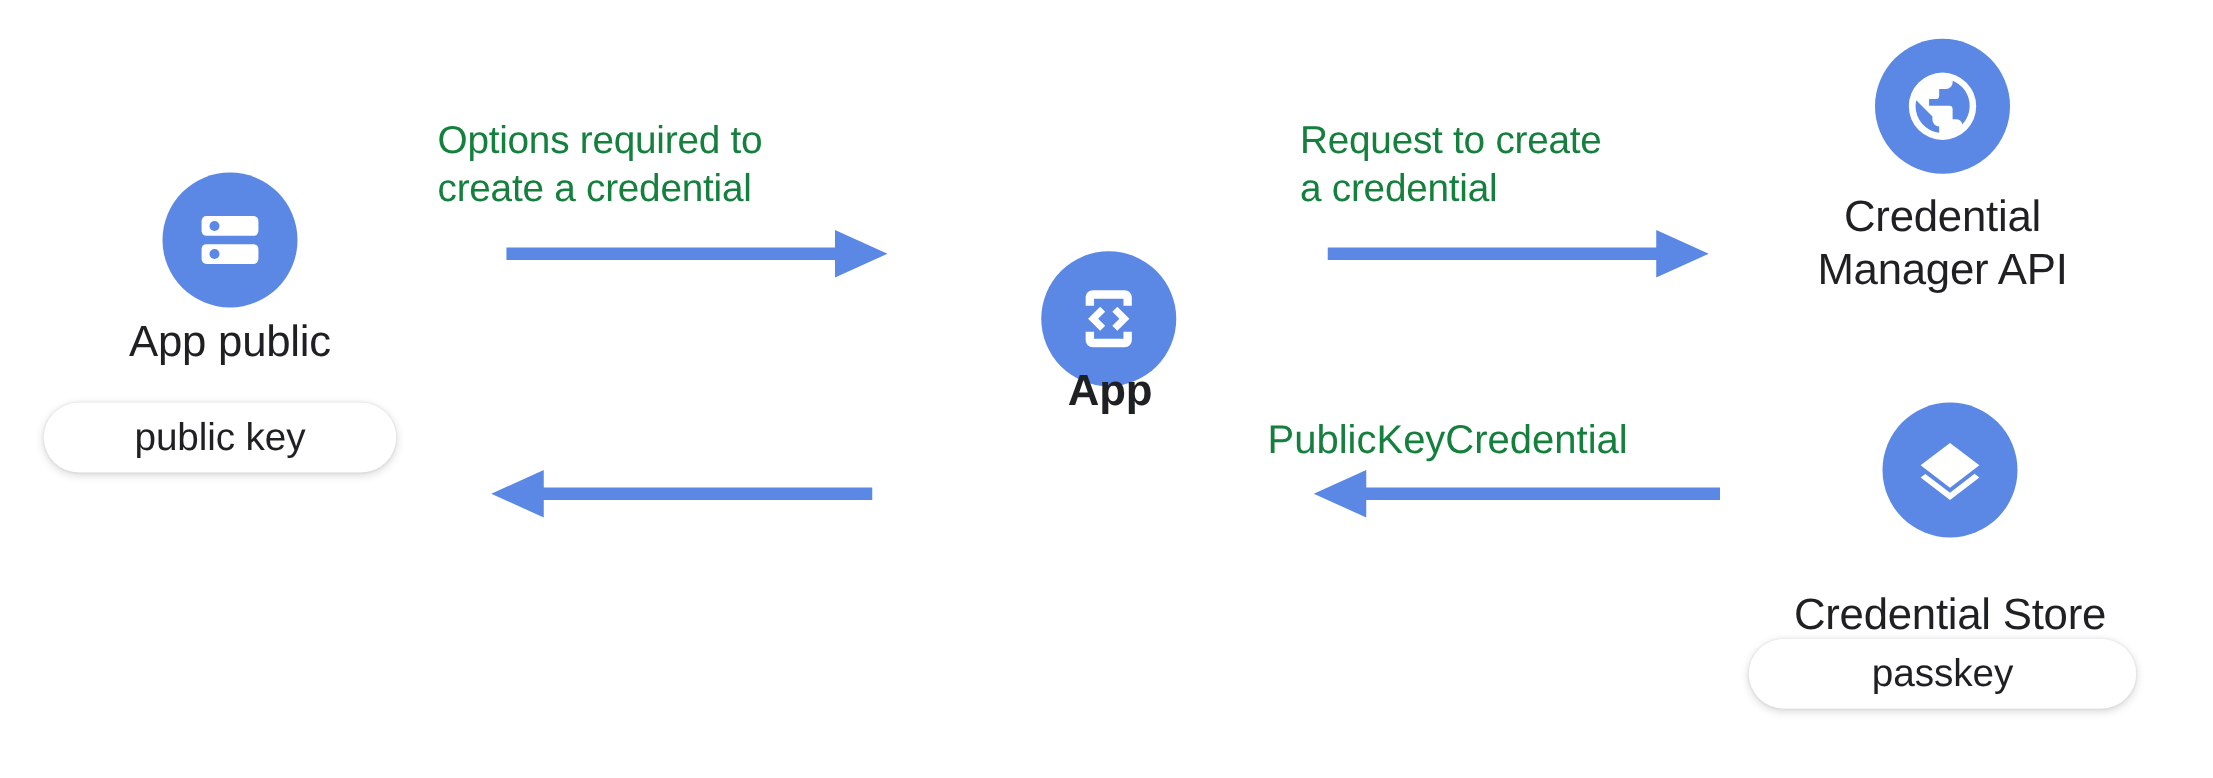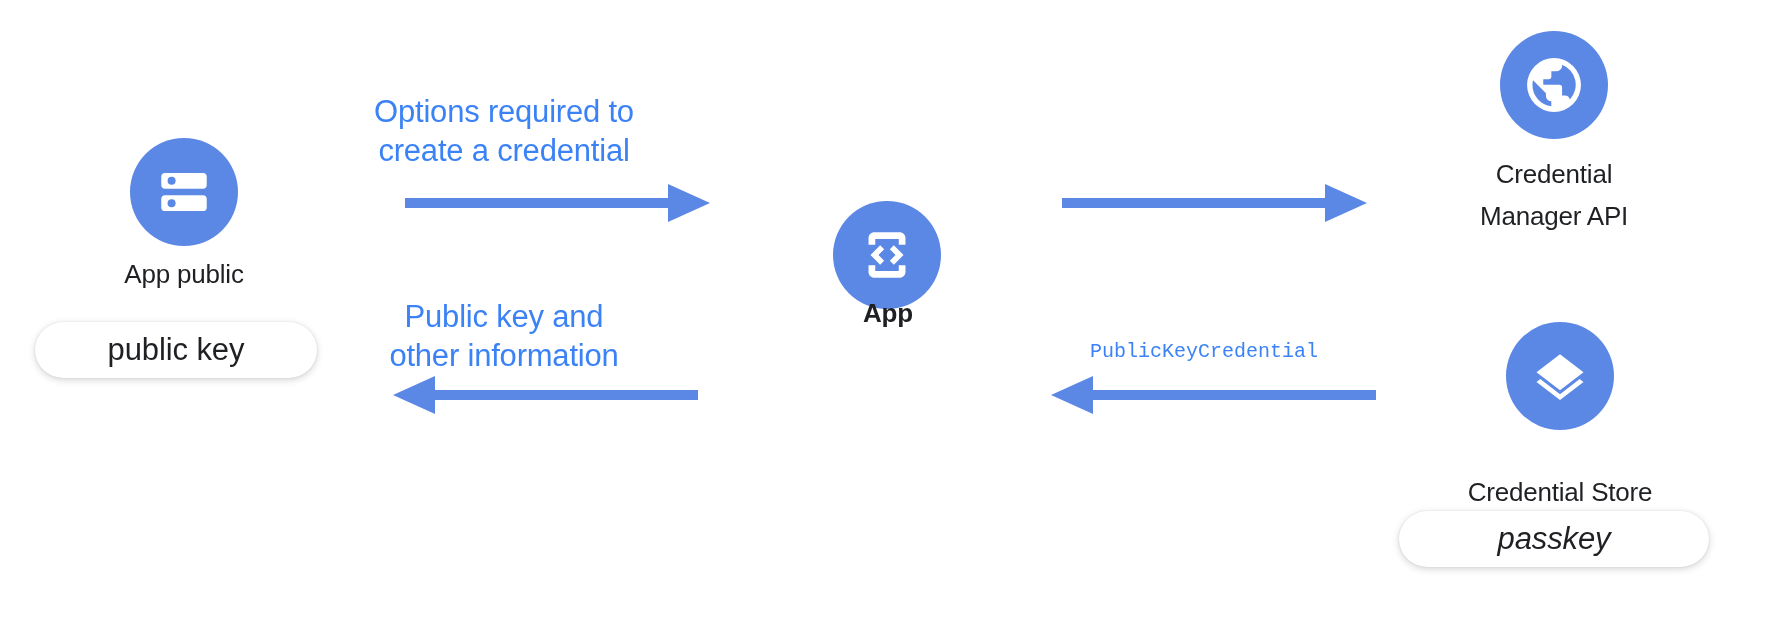--- a/index.html
+++ b/index.html
@@ -14,42 +14,42 @@
   .node{position:absolute;}
   .disc{
     position:absolute;border-radius:50%;
     background:var(--blue,#5b87e5);
     display:flex;align-items:center;justify-content:center;
   }
   .disc svg{display:block;}
 
   .node-label{
     position:absolute;text-align:center;
-    font-size:26px;line-height:42px;font-weight:400;
+    font-size:35px;line-height:42px;font-weight:400;
     letter-spacing:-0.2px;color:#1f2023;white-space:pre-line;
   }
 
   .chip{
     position:absolute;background:#ffffff;border-radius:999px;
     display:flex;align-items:center;justify-content:center;
     font-size:31px;letter-spacing:-0.1px;color:#1f2023;
     box-shadow:0 2px 7px rgba(60,64,67,.22), 0 0 2px rgba(60,64,67,.14);
   }
 
   .arrow{position:absolute;}
   .arrow svg{display:block;}
 
   .edge-label{
-    position:absolute;text-align:center;
-    font-size:31px;line-height:39px;color:#3b82f6;
+    position:absolute;text-align:left;
+    font-size:31px;line-height:39px;color:#15803d;
     white-space:pre-line;letter-spacing:-0.2px;
   }
   .edge-label.mono{
-    font-family:Liberation Mono, monospace;
-    font-size:20px;letter-spacing:0px;
+    font-family:Liberation Sans, sans-serif;
+    font-size:32px;letter-spacing:0px;
   }
 </style>
 </head>
 <body>
 
 <div id="stage">
 
   <div class="node">
     <div class="disc" style="left:130px;top:138px;width:108px;height:108px;">
       <svg width="62" height="62" viewBox="0 0 24 24" aria-hidden="true">
@@ -86,41 +86,41 @@
   </div>
 
   <div class="node">
     <div class="disc" style="left:1506px;top:322px;width:108px;height:108px;">
       <svg width="62" height="62" viewBox="0 0 24 24" aria-hidden="true">
         <path fill="#ffffff" d="M12 3.6 2.9 10.55 12 17.5l9.1-6.95z"></path>
         <path fill="#ffffff" d="M12 19.05 4.38 13.2 2.9 14.33 12 21.28l9.1-6.95-1.49-1.14z"></path>
       </svg>
     </div>
     <div class="node-label" style="left:1400px;top:471px;width:320px;">Credential Store</div>
-    <div class="chip" style="left:1399px;top:511px;width:310px;height:56px;font-style:italic;">passkey</div>
+    <div class="chip" style="left:1399px;top:511px;width:310px;height:56px;">passkey</div>
   </div>
 
   <div class="edge-label" style="left:350px;top:92px;width:308px;">Options required to
 create a credential</div>
   <div class="arrow" style="left:405px;top:182px;width:305px;height:42px;">
     <svg width="305" height="42" viewBox="0 0 305 42" aria-hidden="true">
       <rect x="0" y="16" width="268" height="10" fill="#5b87e5"></rect>
       <path d="M263 2 L305 21 L263 40 Z" fill="#5b87e5"></path>
     </svg>
   </div>
 
-  <div class="edge-label" style="left:348px;top:297px;width:312px;">Public key and
-other information</div>
   <div class="arrow" style="left:378px;top:374px;width:320px;height:42px;">
     <svg width="320" height="42" viewBox="0 0 320 42" aria-hidden="true">
       <rect x="52" y="16" width="268" height="10" fill="#5b87e5"></rect>
       <path d="M57 2 L15 21 L57 40 Z" fill="#5b87e5"></path>
     </svg>
   </div>
 
+  <div class="edge-label" style="left:1040px;top:92px;width:320px;">Request to create
+a credential</div>
   <div class="arrow" style="left:1062px;top:182px;width:305px;height:42px;">
     <svg width="305" height="42" viewBox="0 0 305 42" aria-hidden="true">
       <rect x="0" y="16" width="268" height="10" fill="#5b87e5"></rect>
       <path d="M263 2 L305 21 L263 40 Z" fill="#5b87e5"></path>
     </svg>
   </div>
 
   <div class="edge-label mono" style="left:1014px;top:332px;width:380px;">PublicKeyCredential</div>
   <div class="arrow" style="left:1036px;top:374px;width:340px;height:42px;">
     <svg width="340" height="42" viewBox="0 0 340 42" aria-hidden="true">

